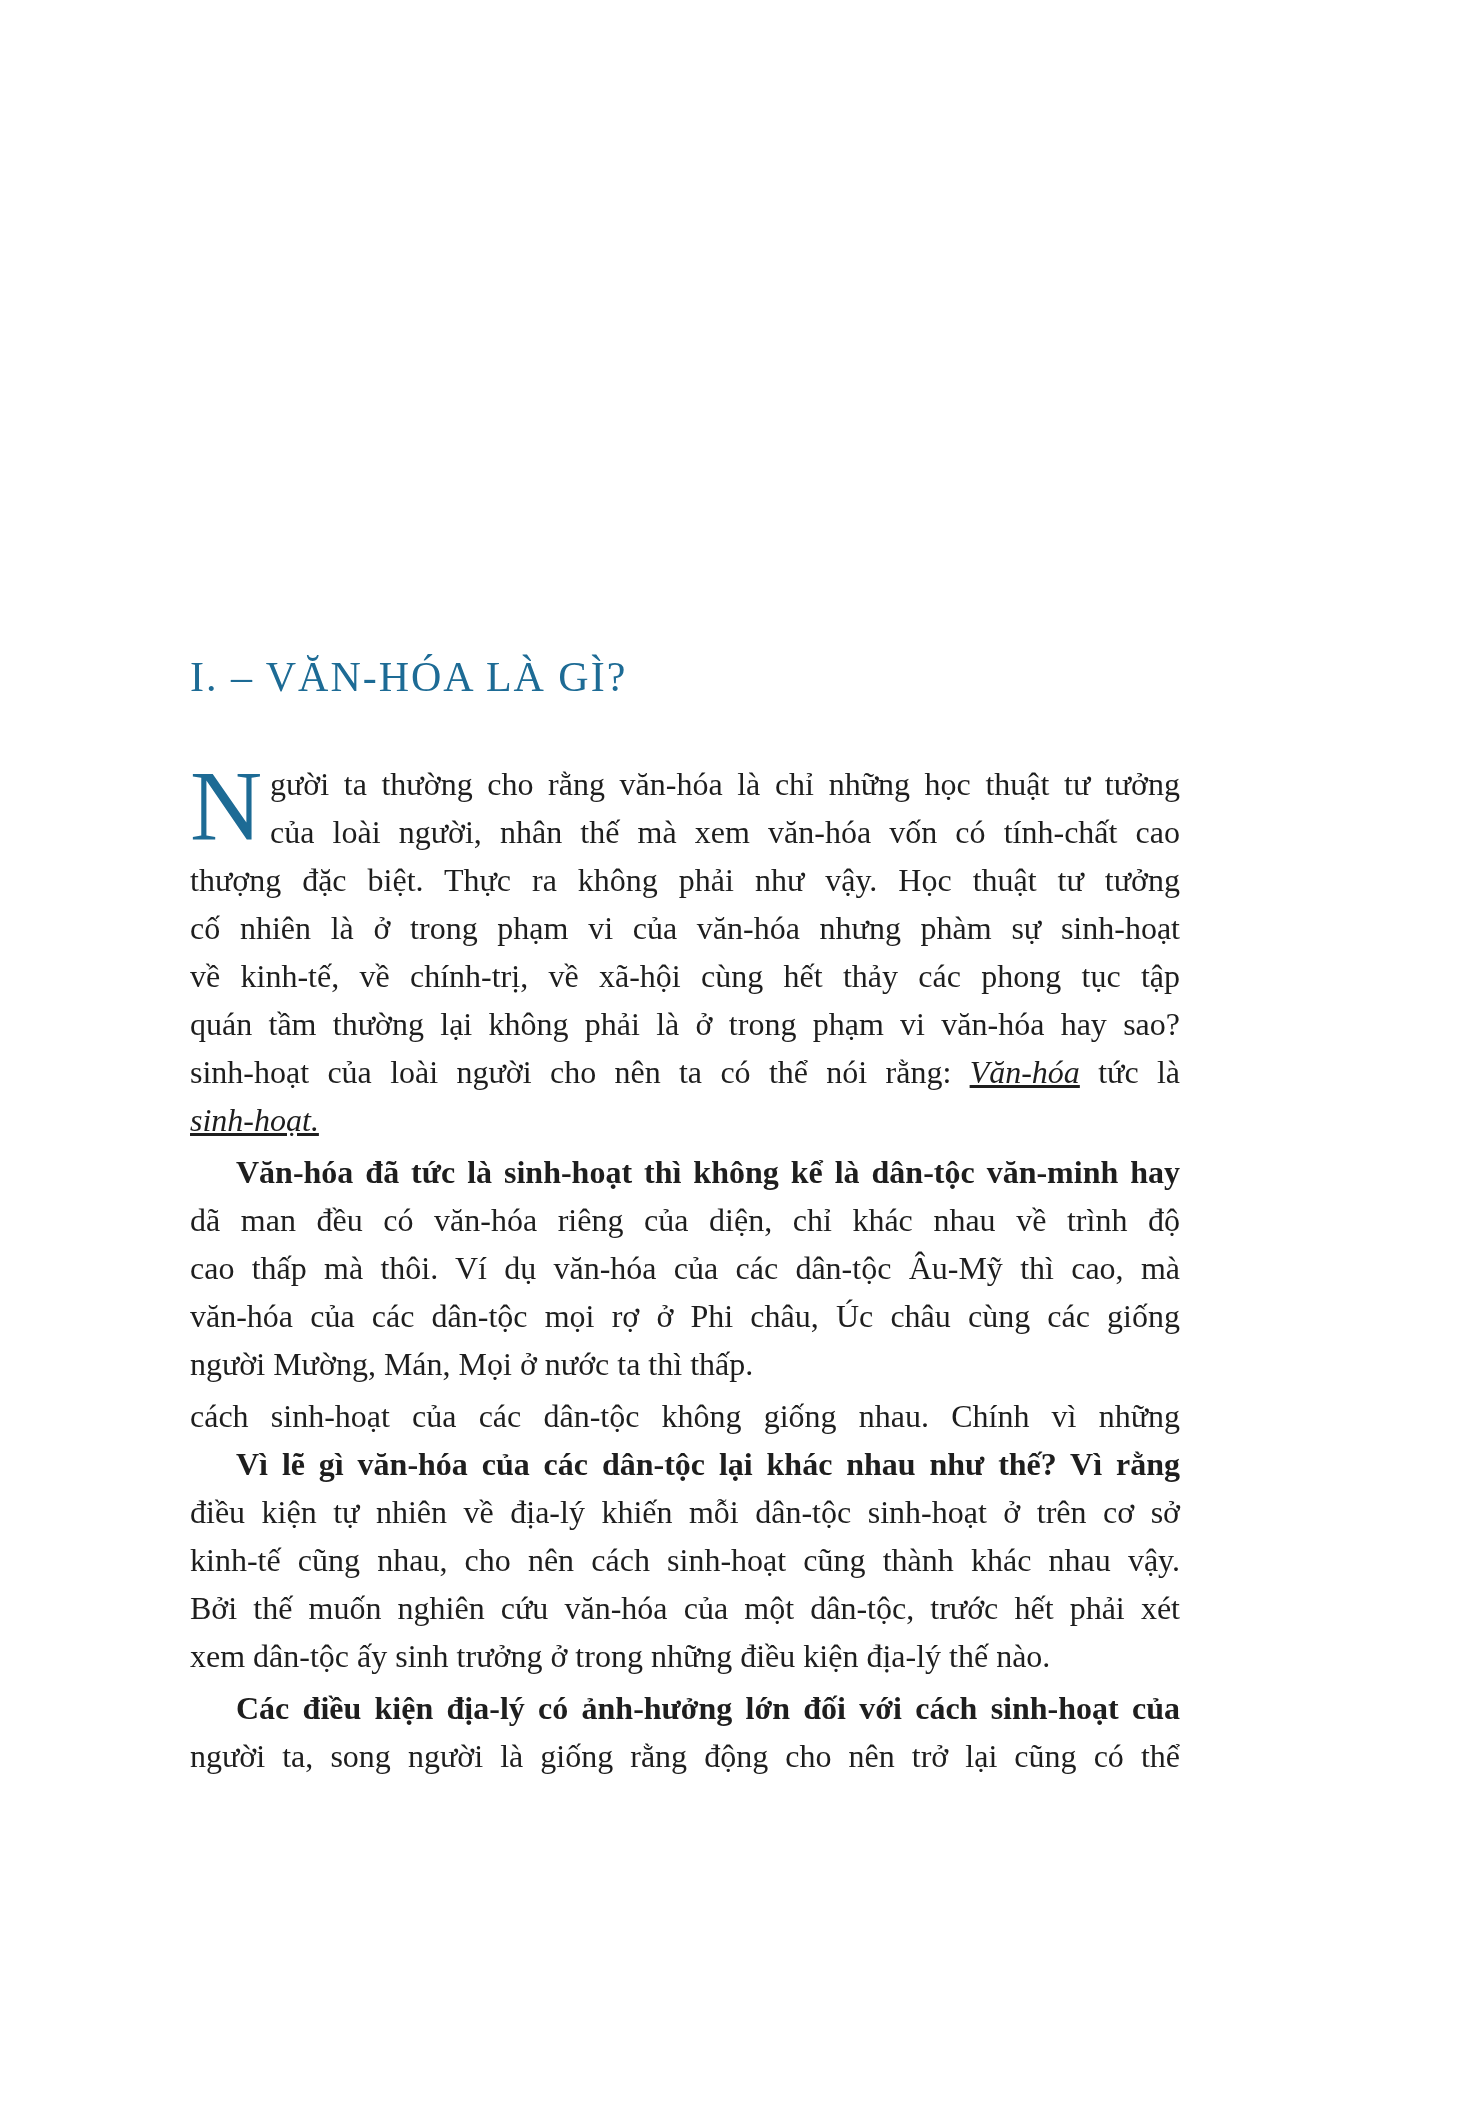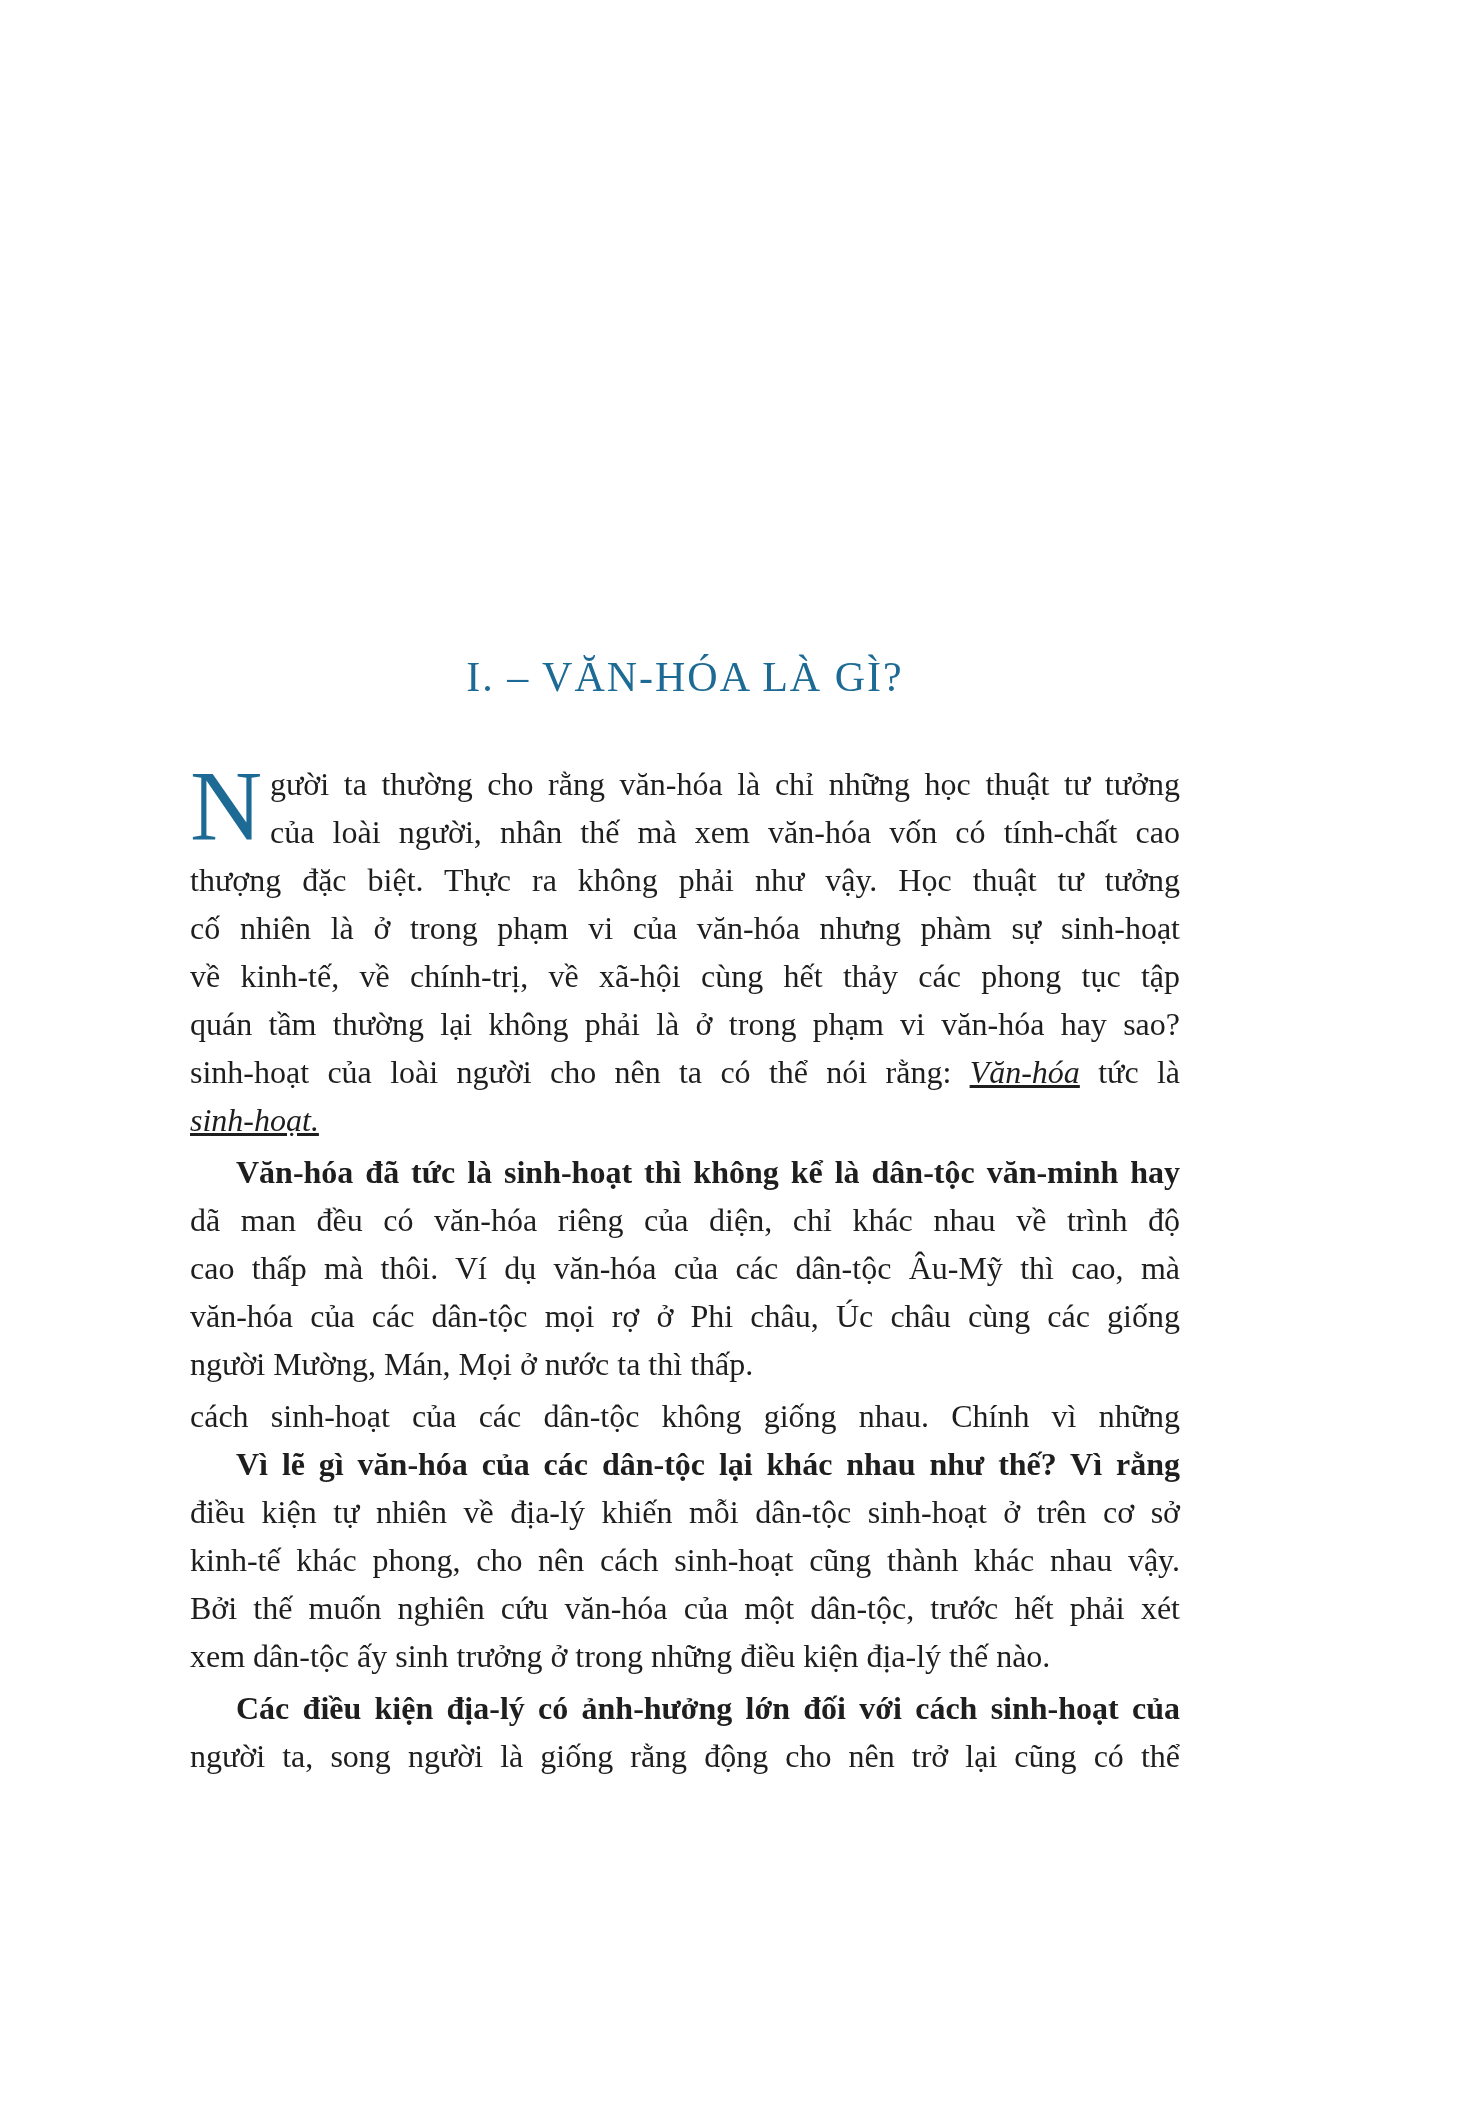--- a/index.html
+++ b/index.html
@@ -16,21 +16,21 @@
   }
   .content {
     position: absolute;
     left: 190px;
     top: 654px;
     width: 990px;
   }
   .title {
     margin: 0 0 60px 0;
     padding: 0;
-    text-align: center;
+    text-align: left;
     font-size: 42px;
     line-height: 46px;
     font-weight: 400;
     letter-spacing: 2px;
     color: var(--accent, #1d6b95);
     white-space: nowrap;
   }
   .paragraph {
     margin: 0 0 4px 0;
     color: var(--ink, #1e1e1e);
@@ -91,21 +91,21 @@
         <div class="line indent"><span class="roman">Văn-hóa đã tức là sinh-hoạt thì không kể là dân-tộc văn-minh hay</span></div>
         <div class="line"><span class="roman">dã man đều có văn-hóa riêng của diện, chỉ khác nhau về trình độ</span></div>
         <div class="line"><span class="roman">cao thấp mà thôi. Ví dụ văn-hóa của các dân-tộc Âu-Mỹ thì cao, mà</span></div>
         <div class="line"><span class="roman">văn-hóa của các dân-tộc mọi rợ ở Phi châu, Úc châu cùng các giống</span></div>
         <div class="line last"><span class="roman">người Mường, Mán, Mọi ở nước ta thì thấp.</span></div>
       </div>
       <div class="paragraph">
         <div class="line"><span class="roman">cách sinh-hoạt của các dân-tộc không giống nhau. Chính vì những</span></div>
         <div class="line indent"><span class="roman">Vì lẽ gì văn-hóa của các dân-tộc lại khác nhau như thế? Vì rằng</span></div>
         <div class="line"><span class="roman">điều kiện tự nhiên về địa-lý khiến mỗi dân-tộc sinh-hoạt ở trên cơ sở</span></div>
-        <div class="line"><span class="roman">kinh-tế khác phong, cho nên cách sinh-hoạt cũng thành khác nhau vậy.</span></div>
+        <div class="line"><span class="roman">kinh-tế cũng nhau, cho nên cách sinh-hoạt cũng thành khác nhau vậy.</span></div>
         <div class="line"><span class="roman">Bởi thế muốn nghiên cứu văn-hóa của một dân-tộc, trước hết phải xét</span></div>
         <div class="line last"><span class="roman">xem dân-tộc ấy sinh trưởng ở trong những điều kiện địa-lý thế nào.</span></div>
       </div>
       <div class="paragraph">
         <div class="line indent"><span class="roman">Các điều kiện địa-lý có ảnh-hưởng lớn đối với cách sinh-hoạt của</span></div>
         <div class="line"><span class="roman">người ta, song người là giống rằng động cho nên trở lại cũng có thể</span></div>
       </div>
     </div>
 </div>
 

